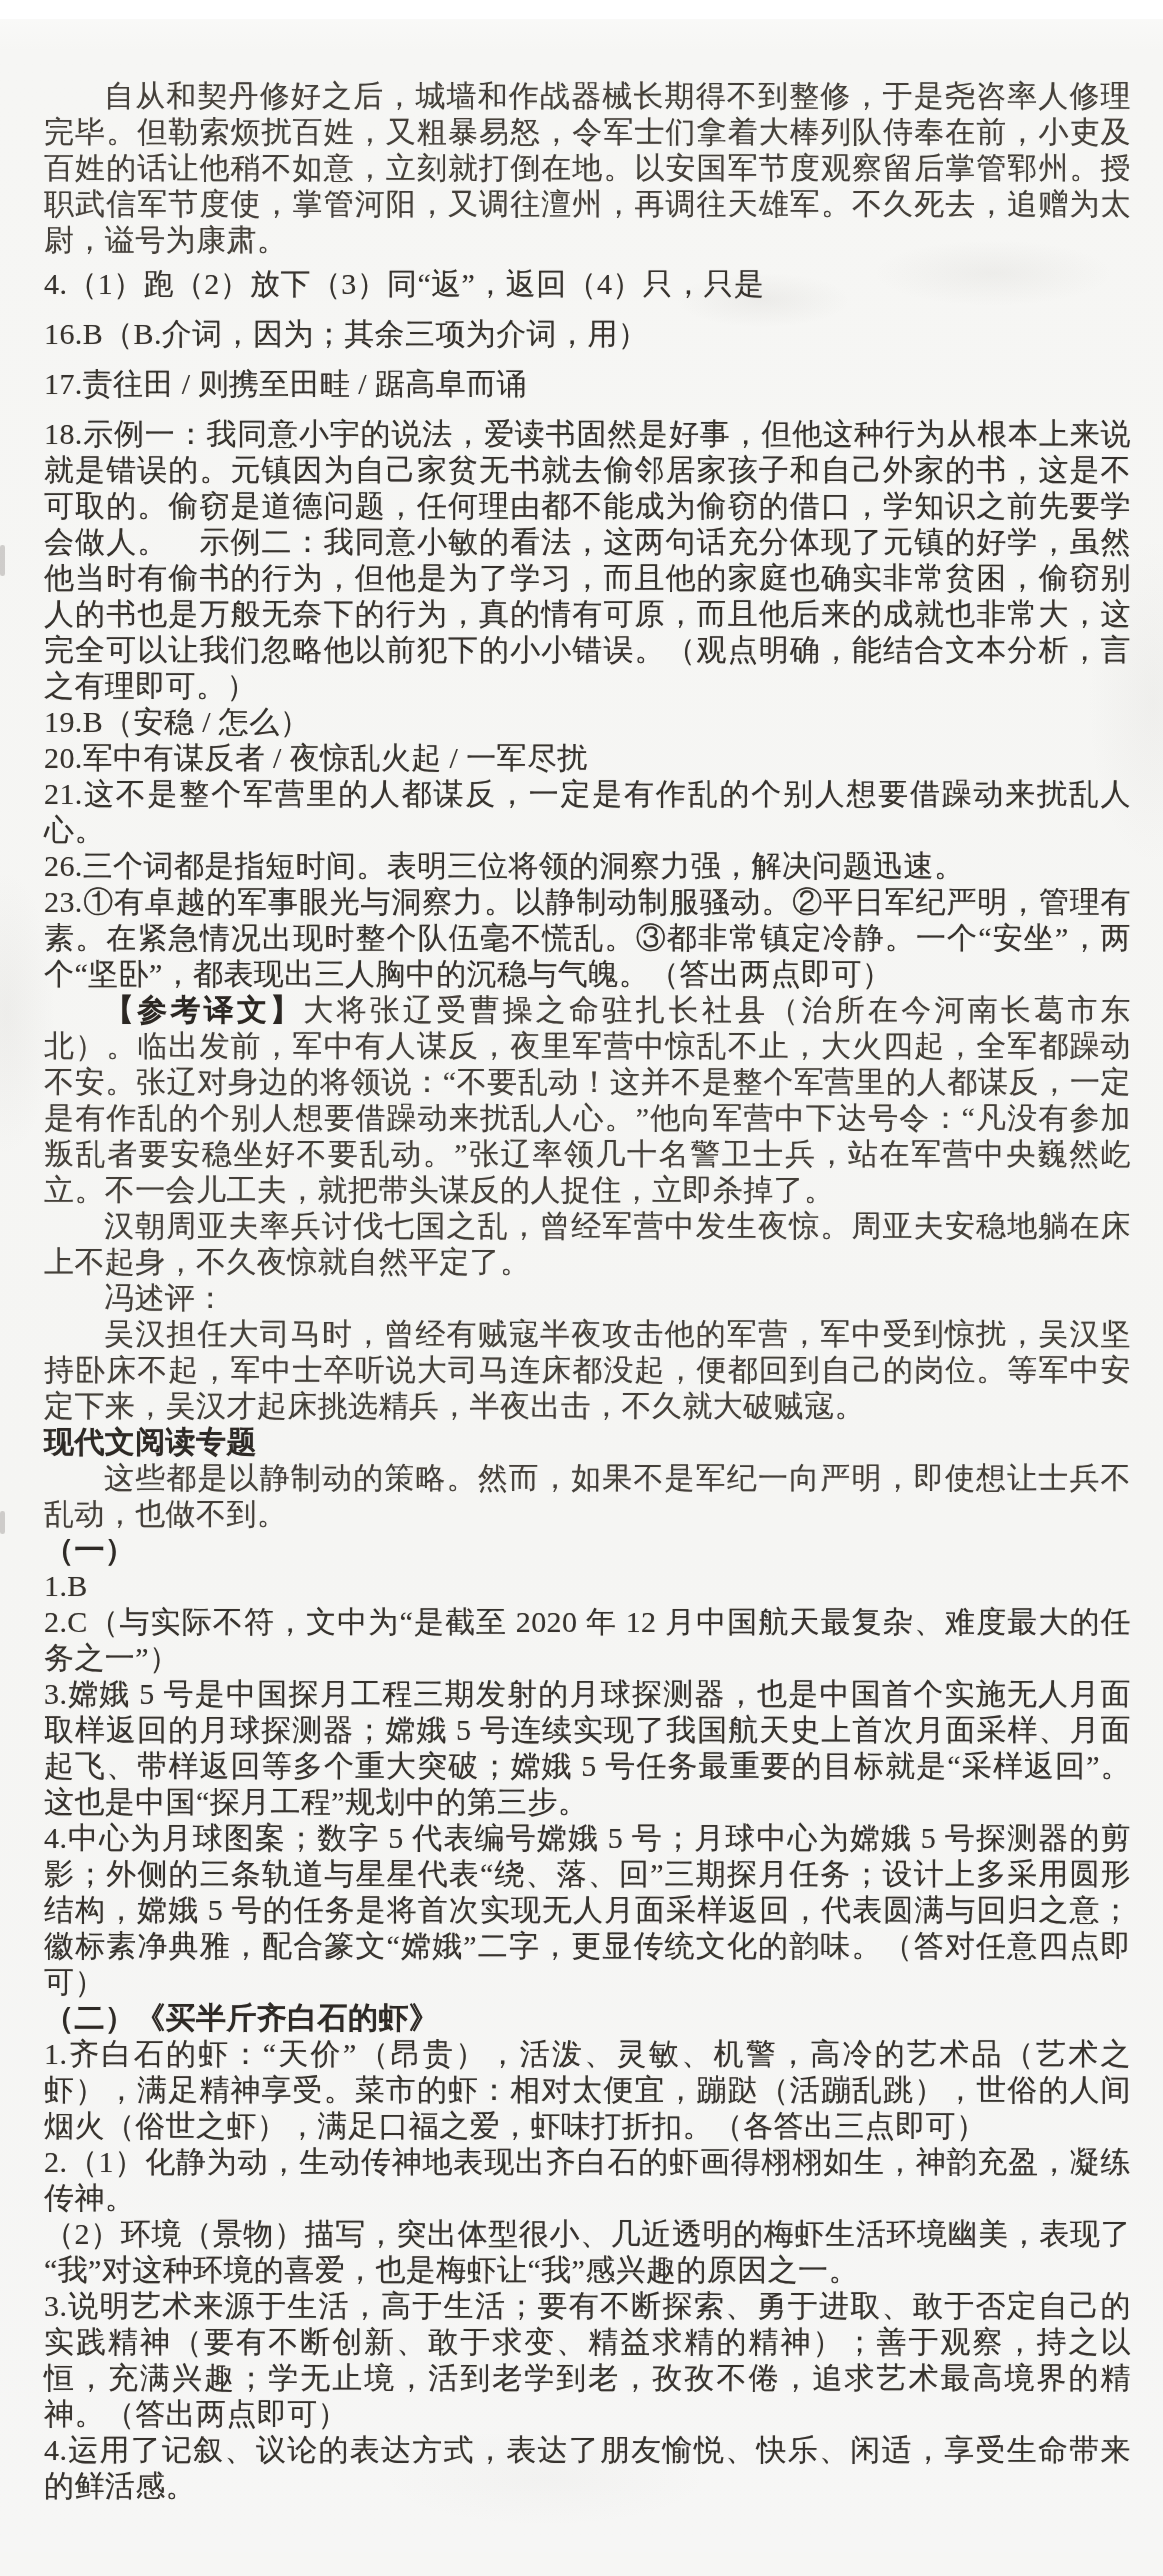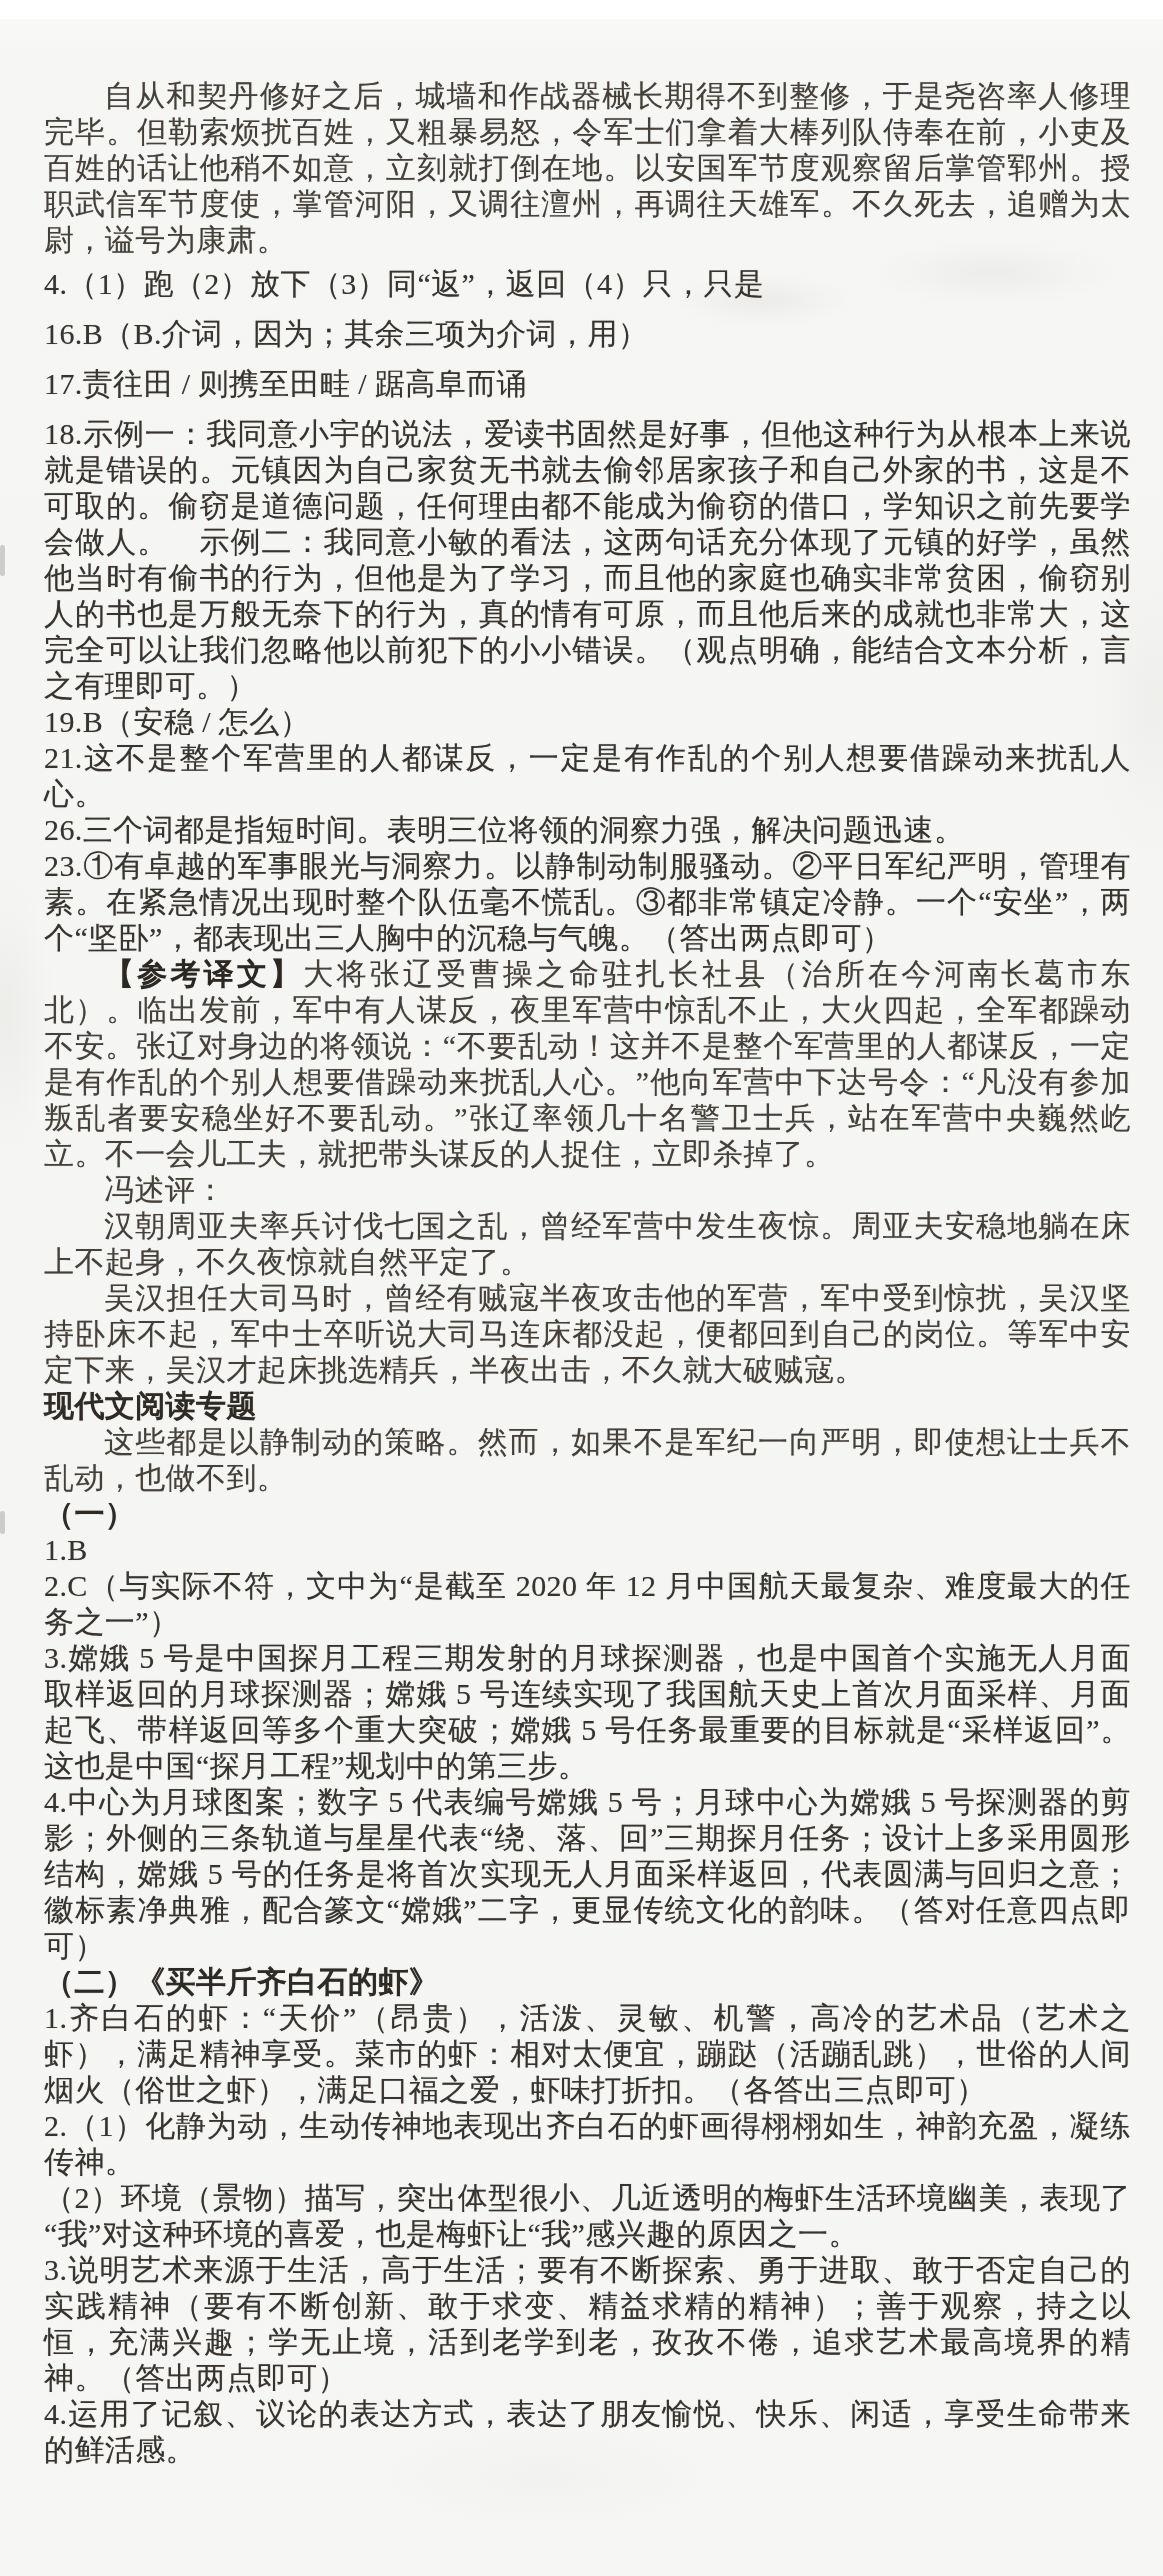--- a/index.html
+++ b/index.html
@@ -68,26 +68,27 @@
   <div class="top-strip"></div>
   <div class="edge-tick" style="top: 545px;"></div>
   <div class="edge-tick" style="top: 1511px; height: 23.4px;"></div>
   <div id="blocks">
       <p class="line kai indent"><span>自从和契丹修好之后，城墙和作战器械长期得不到整修，于是尧咨率人修理完毕。但勒索烦扰百姓，又粗暴易怒，令军士们拿着大棒列队侍奉在前，小吏及百姓的话让他稍不如意，立刻就打倒在地。以安国军节度观察留后掌管郓州。授职武信军节度使，掌管河阳，又调往澶州，再调往天雄军。不久死去，追赠为太尉，谥号为康肃。</span></p>
       <p class="line spaced"><span>4.（1）跑（2）放下（3）同“返”，返回（4）只，只是</span></p>
       <p class="line spaced"><span>16.B（B.介词，因为；其余三项为介词，用）</span></p>
       <p class="line spaced"><span>17.责往田 / 则携至田畦 / 踞高阜而诵</span></p>
       <p class="line"><span>18.示例一：我同意小宇的说法，爱读书固然是好事，但他这种行为从根本上来说就是错误的。元镇因为自己家贫无书就去偷邻居家孩子和自己外家的书，这是不可取的。偷窃是道德问题，任何理由都不能成为偷窃的借口，学知识之前先要学会做人。　示例二：我同意小敏的看法，这两句话充分体现了元镇的好学，虽然他当时有偷书的行为，但他是为了学习，而且他的家庭也确实非常贫困，偷窃别人的书也是万般无奈下的行为，真的情有可原，而且他后来的成就也非常大，这完全可以让我们忽略他以前犯下的小小错误。（观点明确，能结合文本分析，言之有理即可。）</span></p>
       <p class="line"><span>19.B（安稳 / 怎么）</span></p>
+      <p class="line"><span>20.军中有谋反者 / 夜惊乱火起 / 一军尽扰</span></p>
       <p class="line"><span>21.这不是整个军营里的人都谋反，一定是有作乱的个别人想要借躁动来扰乱人心。</span></p>
       <p class="line"><span>26.三个词都是指短时间。表明三位将领的洞察力强，解决问题迅速。</span></p>
       <p class="line"><span>23.①有卓越的军事眼光与洞察力。以静制动制服骚动。②平日军纪严明，管理有素。在紧急情况出现时整个队伍毫不慌乱。③都非常镇定冷静。一个“安坐”，两个“坚卧”，都表现出三人胸中的沉稳与气魄。（答出两点即可）</span></p>
       <p class="line kai indent"><span class="label-bold">【参考译文】</span><span>大将张辽受曹操之命驻扎长社县（治所在今河南长葛市东北）。临出发前，军中有人谋反，夜里军营中惊乱不止，大火四起，全军都躁动不安。张辽对身边的将领说：“不要乱动！这并不是整个军营里的人都谋反，一定是有作乱的个别人想要借躁动来扰乱人心。”他向军营中下达号令：“凡没有参加叛乱者要安稳坐好不要乱动。”张辽率领几十名警卫士兵，站在军营中央巍然屹立。不一会儿工夫，就把带头谋反的人捉住，立即杀掉了。</span></p>
+      <p class="line kai indent"><span>汉朝周亚夫率兵讨伐七国之乱，曾经军营中发生夜惊。周亚夫安稳地躺在床上不起身，不久夜惊就自然平定了。</span></p>
       <p class="line kai indent"><span>冯述评：</span></p>
-      <p class="line kai indent"><span>汉朝周亚夫率兵讨伐七国之乱，曾经军营中发生夜惊。周亚夫安稳地躺在床上不起身，不久夜惊就自然平定了。</span></p>
       <p class="line kai indent"><span>吴汉担任大司马时，曾经有贼寇半夜攻击他的军营，军中受到惊扰，吴汉坚持卧床不起，军中士卒听说大司马连床都没起，便都回到自己的岗位。等军中安定下来，吴汉才起床挑选精兵，半夜出击，不久就大破贼寇。</span></p>
       <p class="line bold"><span>现代文阅读专题</span></p>
       <p class="line kai indent"><span>这些都是以静制动的策略。然而，如果不是军纪一向严明，即使想让士兵不乱动，也做不到。</span></p>
       <p class="line bold"><span>（一）</span></p>
       <p class="line"><span>1.B</span></p>
       <p class="line"><span>2.C（与实际不符，文中为“是截至 2020 年 12 月中国航天最复杂、难度最大的任务之一”）</span></p>
       <p class="line"><span>3.嫦娥 5 号是中国探月工程三期发射的月球探测器，也是中国首个实施无人月面取样返回的月球探测器；嫦娥 5 号连续实现了我国航天史上首次月面采样、月面起飞、带样返回等多个重大突破；嫦娥 5 号任务最重要的目标就是“采样返回”。这也是中国“探月工程”规划中的第三步。</span></p>
       <p class="line"><span>4.中心为月球图案；数字 5 代表编号嫦娥 5 号；月球中心为嫦娥 5 号探测器的剪影；外侧的三条轨道与星星代表“绕、落、回”三期探月任务；设计上多采用圆形结构，嫦娥 5 号的任务是将首次实现无人月面采样返回，代表圆满与回归之意；徽标素净典雅，配合篆文“嫦娥”二字，更显传统文化的韵味。（答对任意四点即可）</span></p>
       <p class="line bold"><span>（二）《买半斤齐白石的虾》</span></p>
       <p class="line"><span>1.齐白石的虾：“天价”（昂贵），活泼、灵敏、机警，高冷的艺术品（艺术之虾），满足精神享受。菜市的虾：相对太便宜，蹦跶（活蹦乱跳），世俗的人间烟火（俗世之虾），满足口福之爱，虾味打折扣。（各答出三点即可）</span></p>

